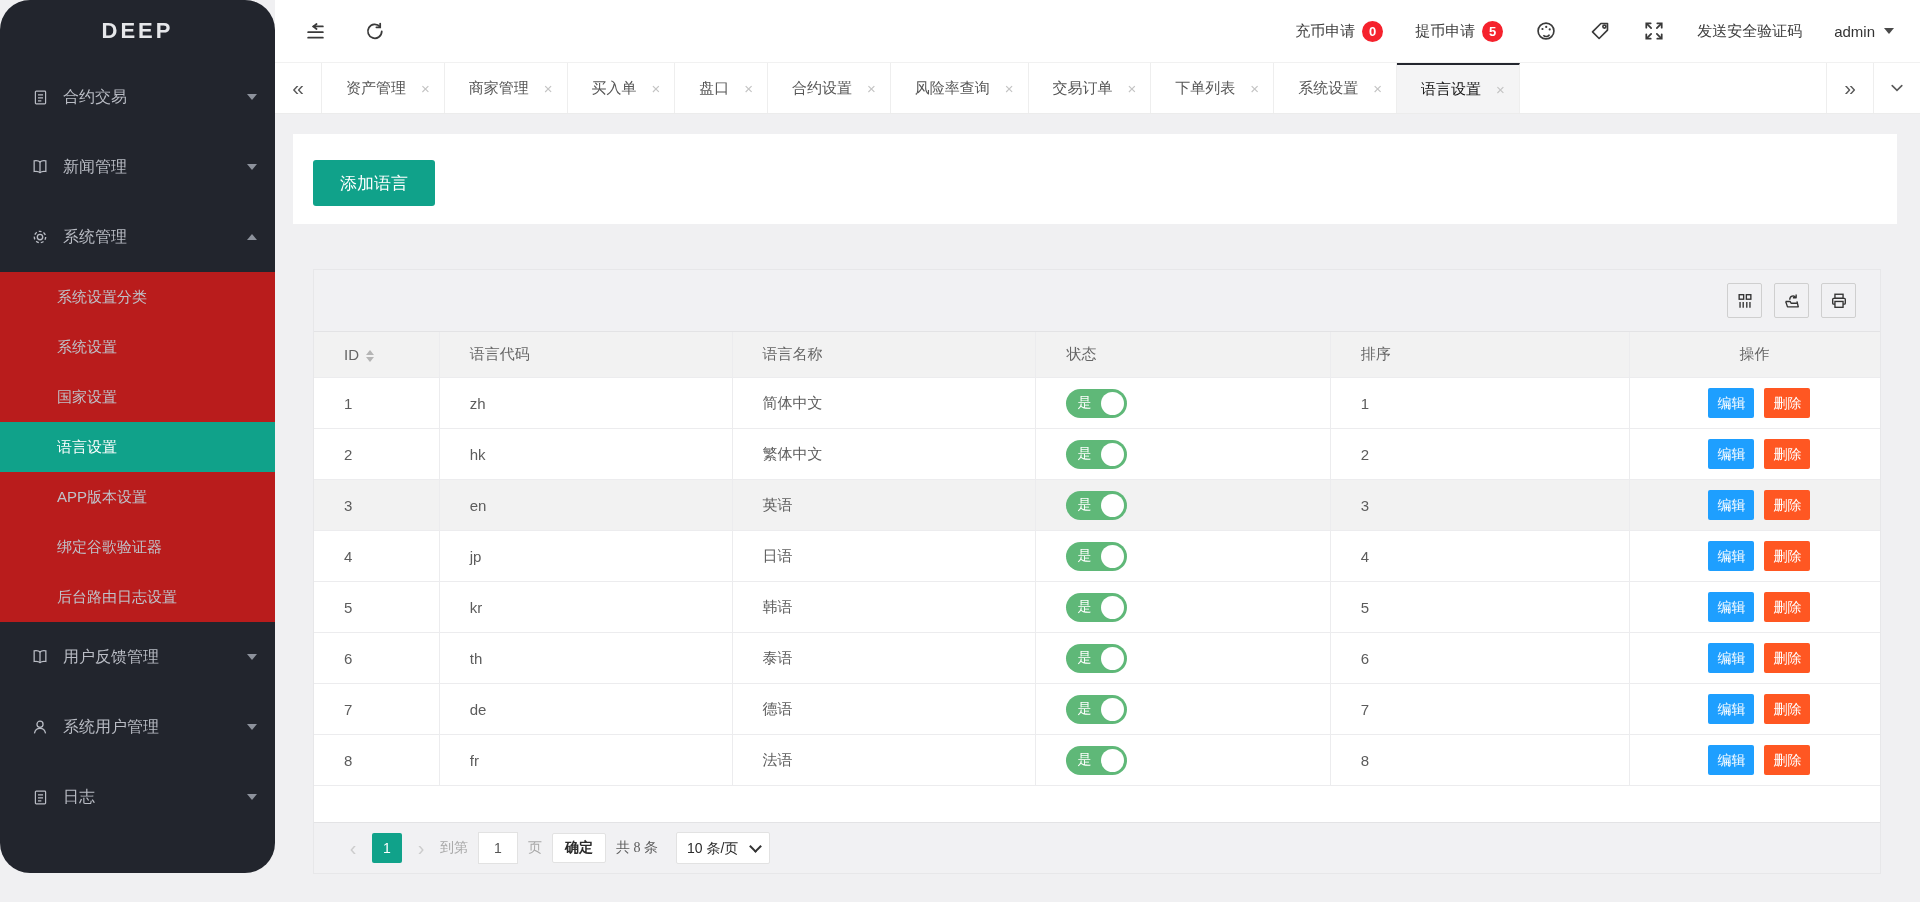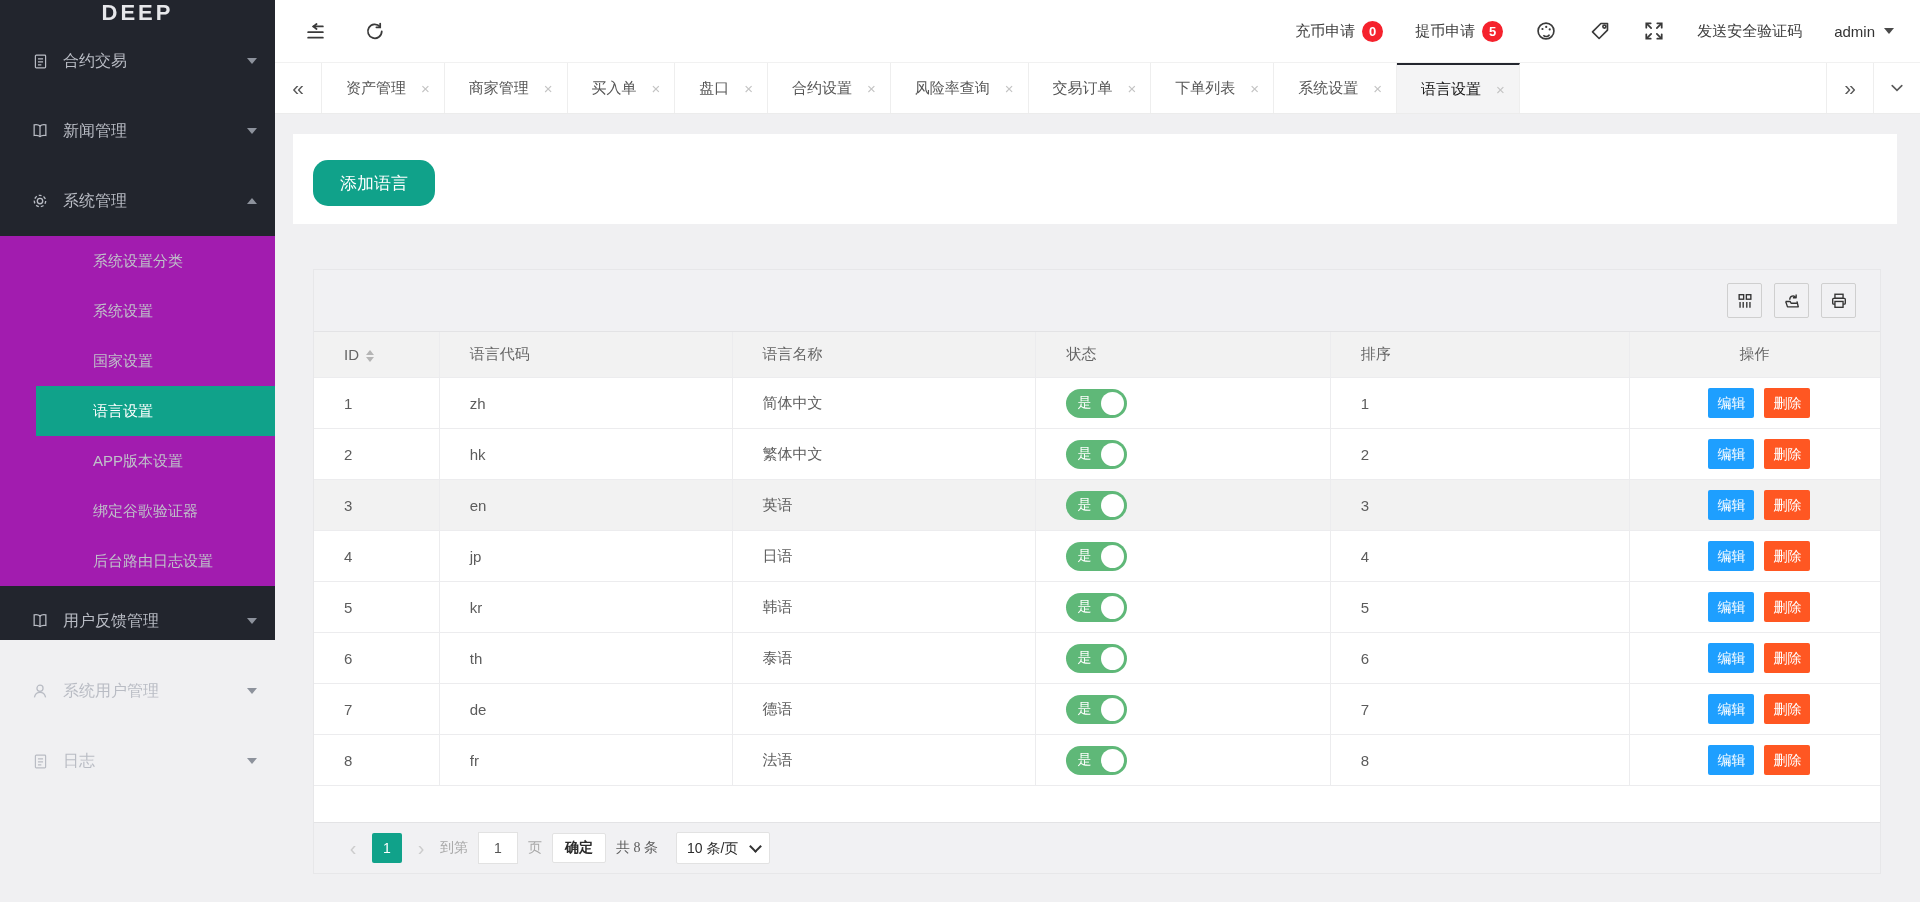--- a/index.html
+++ b/index.html
@@ -3,30 +3,30 @@
 <meta charset="utf-8">
 <style>
   html,body{margin:0;padding:0;}
   body{
     width:1920px;height:902px;overflow:hidden;
     font-family:"Liberation Sans","DejaVu Sans",sans-serif;
     background:#f0f0f2;color:#333;
     display:flex;
   }
   
-  .sidebar{width:275px;min-width:275px;height:640px;background:#22252d;display:flex;flex-direction:column;}
+  .sidebar{width:275px;min-width:275px;height:873px;background:#22252d;display:flex;flex-direction:column;border-radius:30px;}
   .logo{height:62px;display:flex;align-items:center;justify-content:center;
         color:#e6e7ea;font-size:22px;letter-spacing:3px;font-weight:bold;}
   .menu-item{height:70px;display:flex;align-items:center;padding:0 18px 0 30px;cursor:pointer;color:#b9bcc4;position:relative;}
   .mi-icon{width:20px;height:20px;margin-right:13px;display:flex;align-items:center;justify-content:center;}
   .mi-label{font-size:16px;flex:1;}
   .chev{width:0;height:0;border-left:5px solid transparent;border-right:5px solid transparent;}
   .chev-down{border-top:6px solid #8d929c;}
   .chev-up{border-bottom:6px solid #8d929c;}
-  .submenu{background:#a21caf;padding-left:36px;}
+  .submenu{background:#b91c1c;}
   .sub-item{height:50px;display:flex;align-items:center;padding-left:57px;font-size:15px;color:#bfc2c9;cursor:pointer;}
   .sub-item.active{background:#10a28a;color:#ffffff;}
   
   .main{flex:1;display:flex;flex-direction:column;height:902px;min-width:0;}
   
   .navbar{height:62px;background:#fff;display:flex;align-items:center;padding:0 26px 0 30px;border-bottom:1px solid #f1f1f1;}
   .nav-icon-btn{display:flex;align-items:center;justify-content:center;cursor:pointer;margin-right:38px;}
   .nav-right{margin-left:auto;display:flex;align-items:center;gap:32px;}
   .nav-right .nav-icon-btn{margin-right:0;}
   .nav-text-item{font-size:15px;color:#3c3c3c;display:flex;align-items:center;cursor:pointer;white-space:nowrap;}
@@ -41,21 +41,21 @@
   .tab-nav-btn.bl{border-left:1px solid #eee;}
   .tabs{display:flex;flex:1;overflow:hidden;}
   .tab{display:flex;align-items:center;padding:0 14px 0 24px;border-right:1px solid #eee;font-size:15px;
        color:#565656;cursor:pointer;box-sizing:border-box;white-space:nowrap;}
   .tab-label{margin-right:15px;}
   .tab-close{color:#c3c3c3;font-size:15px;cursor:pointer;}
   .tab.active{background:#f4f4f5;border-top:2px solid #23262e;color:#141414;}
   
   .content{flex:1;background:#f0f0f2;overflow:hidden;}
   .panel{background:#fff;margin:20px 23px 0 18px;height:90px;display:flex;align-items:center;padding-left:20px;box-sizing:border-box;}
-  .add-btn{background:#10a28a;border:none;color:#fff;font-size:17px;padding:0 27px;height:46px;border-radius:15px;cursor:pointer;
+  .add-btn{background:#10a28a;border:none;color:#fff;font-size:17px;padding:0 27px;height:46px;border-radius:3px;cursor:pointer;
            font-family:inherit;margin-top:8px;}
   .card{background:#fff;margin:45px 39px 0 38px;border:1px solid #e7e7e9;box-sizing:border-box;}
   .card-toolbar{height:61px;background:#f1f1f3;border-bottom:1px solid #e3e3e5;display:flex;align-items:center;
                 justify-content:flex-end;padding-right:24px;gap:12px;}
   .tool-btn{width:33px;height:33px;border:1px solid #cfcfcf;border-radius:2px;display:flex;align-items:center;
             justify-content:center;cursor:pointer;background:transparent;}
   table{width:100%;border-collapse:collapse;table-layout:fixed;}
   th{height:43px;background:#f2f2f2;color:#666;font-size:15px;font-weight:normal;text-align:left;
      padding-left:30px;border:1px solid #ececee;border-top:none;}
   th.th-actions{text-align:center;padding-left:0;}

